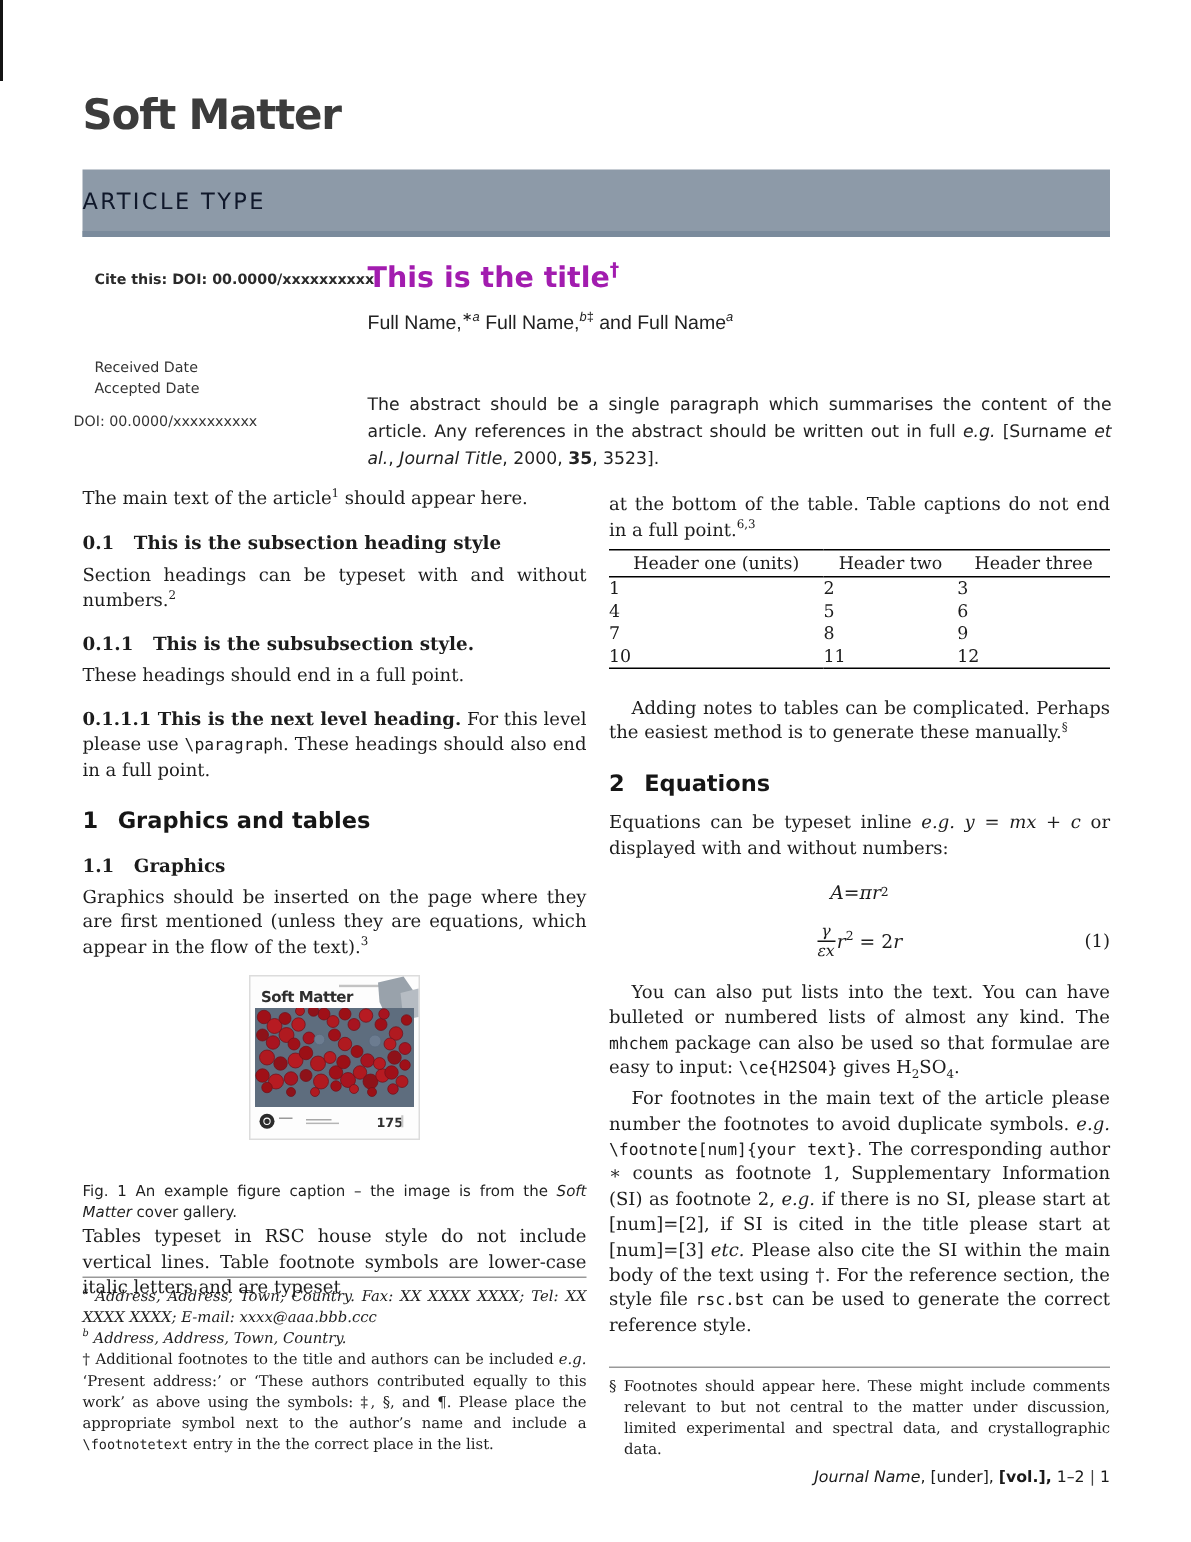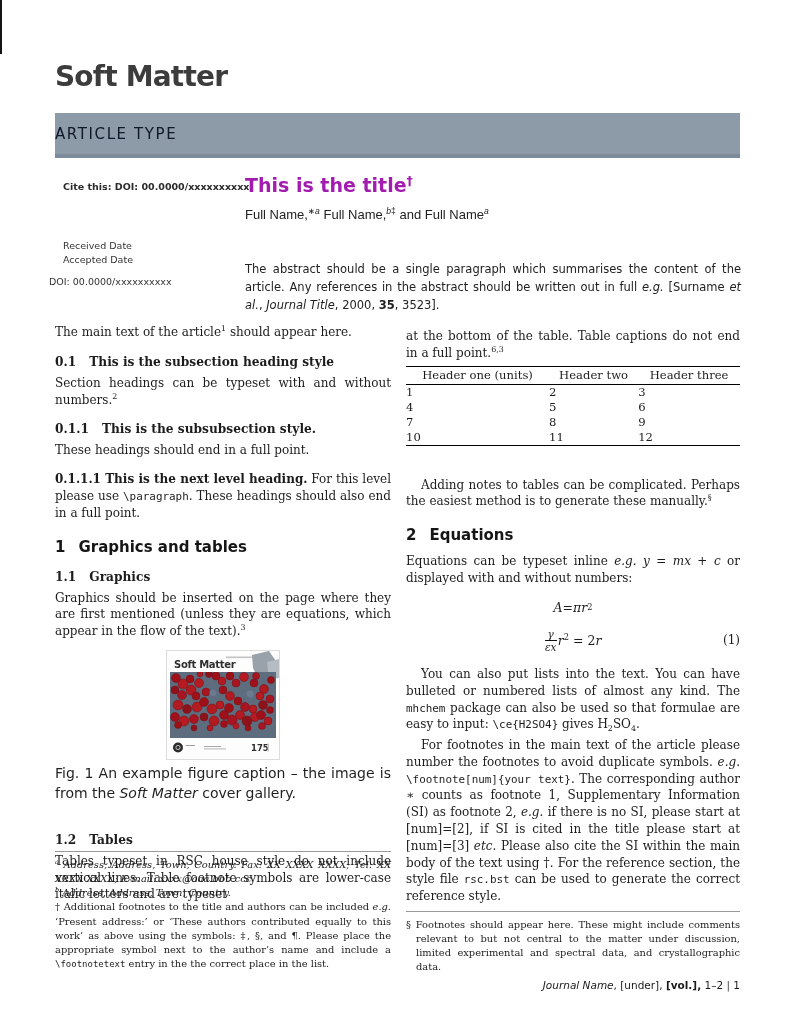--- a/index.html
+++ b/index.html
@@ -44,22 +44,22 @@
   .i{font-style:italic;}
   .b{font-weight:bold;}
   .tt{font-family:"DejaVu Sans Mono","Liberation Mono",monospace;font-size:91%;}
   .mi{font-style:italic;}
   .sup{vertical-align:super;font-size:66%;line-height:0;}
   .sub{vertical-align:sub;font-size:66%;line-height:0;}
   .thin{color:#444;}
 
   
   .figure-wrap{width:114px;margin:10px auto 0 auto;}
-  .caption{font-family:"DejaVu Sans","Liberation Sans",sans-serif;font-size:14px;line-height:1.42;
-          color:#1f1f1f;margin-top:0;text-align:justify;}
+  .caption{font-family:"DejaVu Sans","Liberation Sans",sans-serif;font-size:10px;line-height:1.42;
+          color:#1f1f1f;margin-top:24px;text-align:justify;}
 
   
   .table-caption{font-family:"DejaVu Sans","Liberation Sans",sans-serif;font-size:10.2px;
           color:#1f1f1f;margin:24px 0 8px 0;}
   table.data{width:100%;border-collapse:collapse;font-size:11.6px;
           border-top:1.4px solid #000;border-bottom:1.4px solid #000;margin-bottom:2px;}
   table.data th{font-weight:normal;text-align:center;border-bottom:1.4px solid #000;padding:1px 0 2px 0;}
   table.data td{padding:0.5px 0 0.5px 0;}
 
   
@@ -202,23 +202,20 @@
         <circle cx="12" cy="97.5" r="2.1" fill="none" stroke="#ffffff" stroke-width="0.7"></circle>
         <rect x="20" y="95" width="9" height="1" fill="#9a9a9a"></rect>
         <rect x="38" y="96" width="17" height="1" fill="#a8a8a8"></rect>
         <rect x="38" y="98.4" width="22" height="1" fill="#b5b5b5"></rect>
         <text x="85" y="101" font-family="DejaVu Sans, sans-serif" font-size="8.5" font-weight="bold" fill="#2f2f2f">175</text>
         <rect x="101.5" y="93.5" width="1.4" height="8" fill="#c6c6c6"></rect>
       </svg>
     </div>
     <div class="caption"><span>Fig. 1 An example figure caption – the image is from the </span><span class="i">Soft Matter</span><span> cover gallery.</span></div>
 
-    <div class="h-serif" style="margin-top:29px;">
-      <span class="hnum">1.2</span><span>Tables</span>
-    </div>
     <p class="para">Tables typeset in RSC house style do not include vertical lines. Table footnote symbols are lower-case italic letters and are typeset</p>
   </div>
 
   <div class="col-right">
     <p class="para"><span>at the bottom of the table.  Table captions do not end in a full point.</span><span class="sup">6,3</span></p>
 
     <table class="data">
       <thead>
           <tr>
             <th>Header one (units)</th>
@@ -243,21 +240,21 @@
             <td>9</td>
           </tr>
           <tr>
             <td>10</td>
             <td>11</td>
             <td>12</td>
           </tr>
         </tbody>
     </table>
 
-    <p class="para indent" style="margin-top:31px;"><span>Adding notes to tables can be complicated. Perhaps the easiest method is to generate these manually.</span><span class="sup">§</span></p>
+    <p class="para indent" style="margin-top:18px;"><span>Adding notes to tables can be complicated. Perhaps the easiest method is to generate these manually.</span><span class="sup">§</span></p>
 
     <div class="h-sans">
       <span class="hnum">2</span><span>Equations</span>
     </div>
     <p class="para"><span>Equations can be typeset inline </span><span class="i">e.g.</span><span> </span><span class="mi">y</span><span> = </span><span class="mi">mx</span><span> + </span><span class="mi">c</span><span> or displayed with and without numbers:</span></p>
 
     <div class="eq">
         <span class="mi">A</span>
         <span> = </span>
         <span class="mi">π</span>

